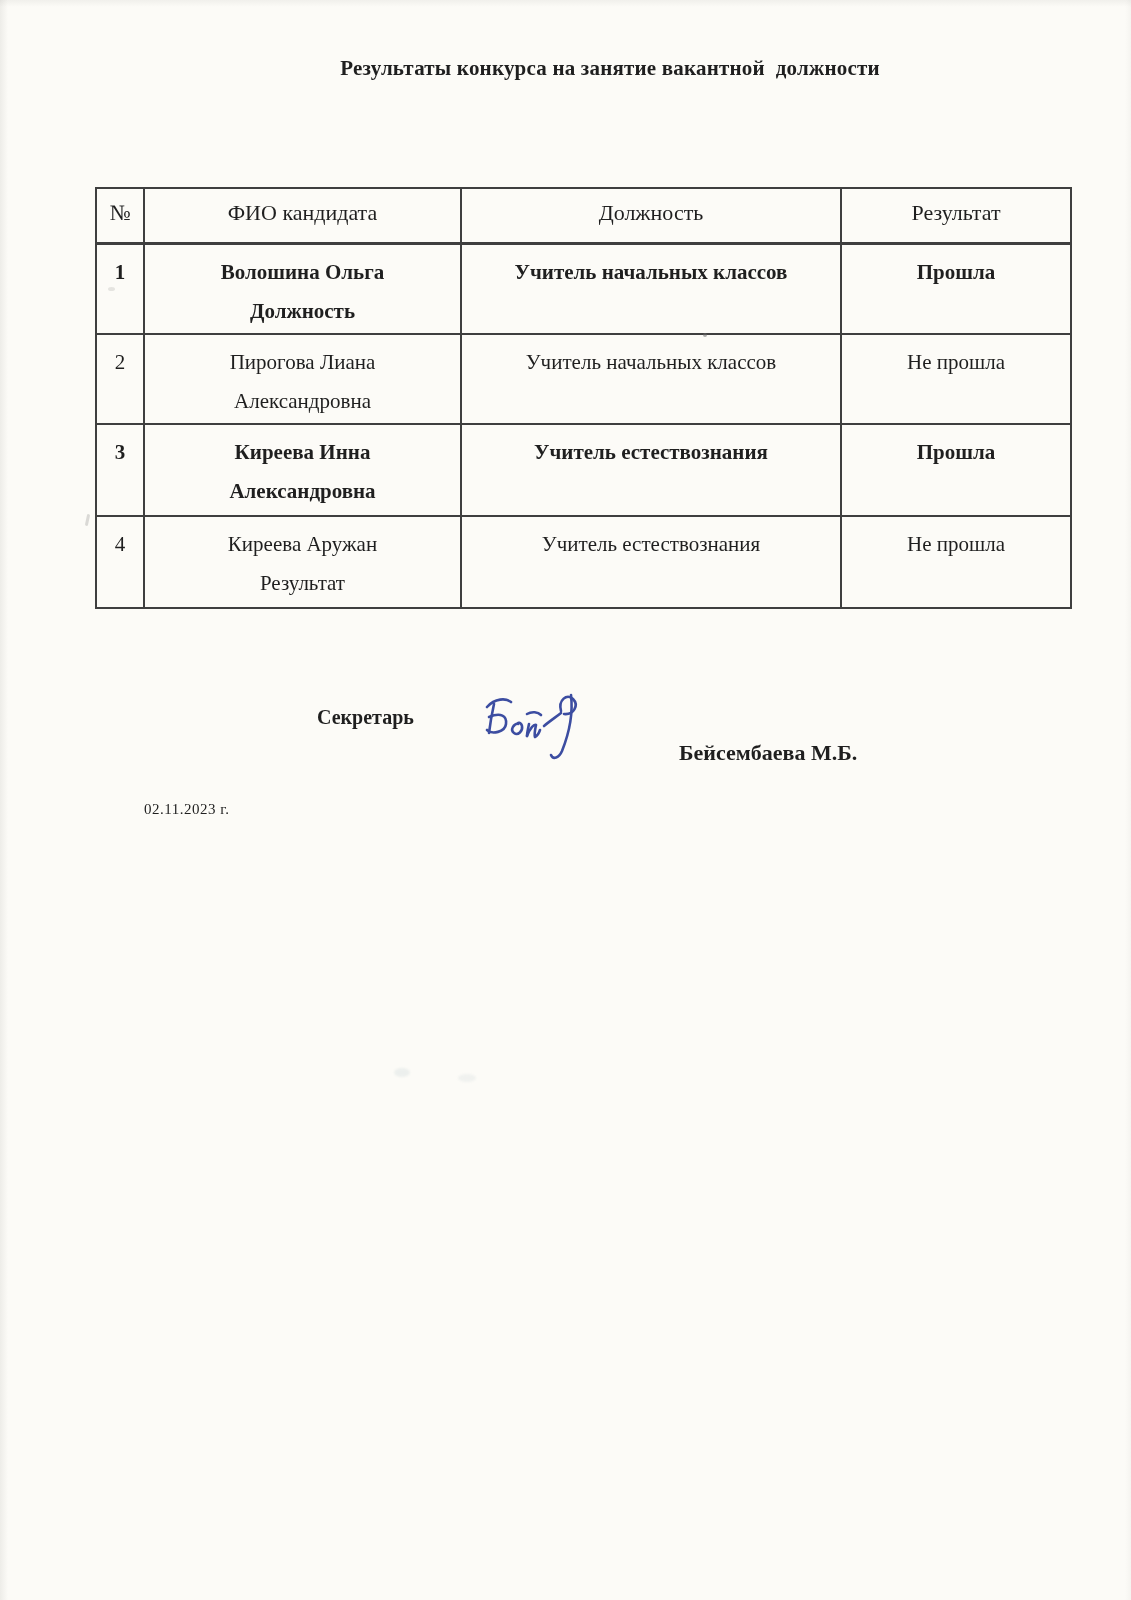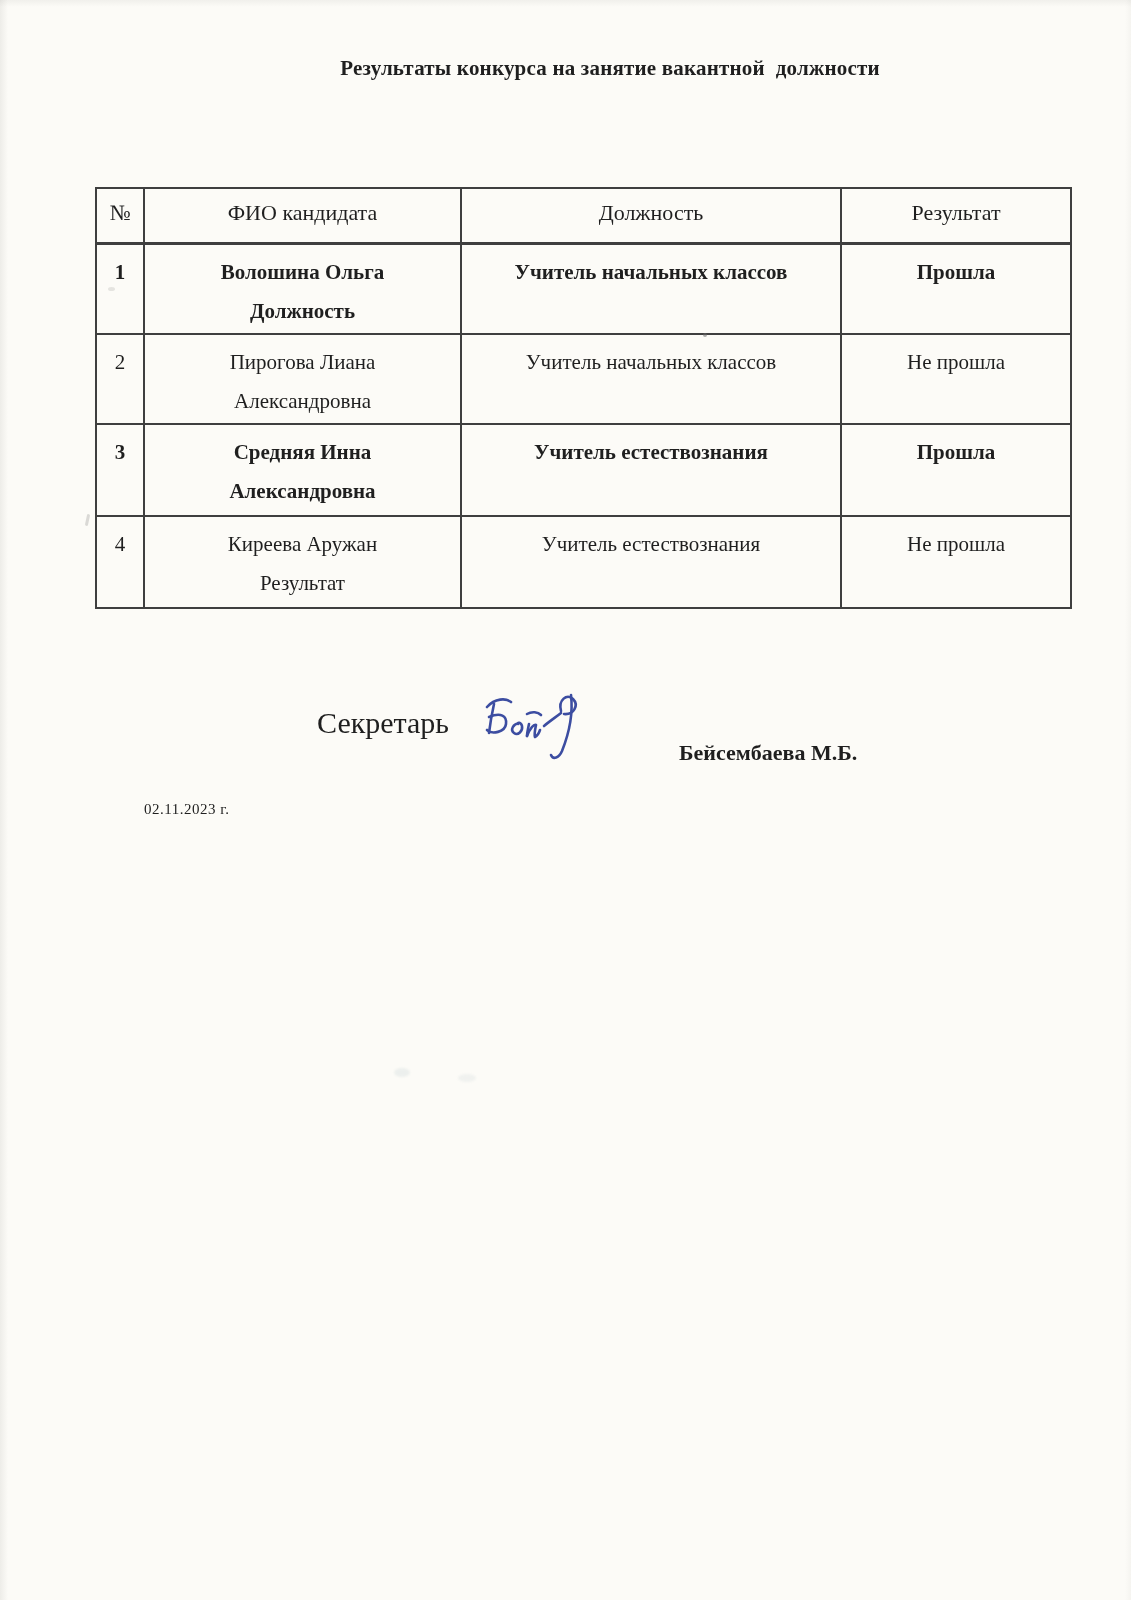--- a/index.html
+++ b/index.html
@@ -78,22 +78,22 @@
   table.results tbody tr.r2 { height: 90px; }
   table.results tbody tr.r3 { height: 92px; }
   table.results tbody tr.r4 { height: 92px; }
   table.results tbody td { line-height: 39px; }
   table.results tr.emph td { font-weight: bold; }
 
   .sig-label {
     position: absolute;
     top: 706px;
     left: 317px;
-    font-size: 30px;
-    font-weight: normal;
+    font-size: 20px;
+    font-weight: bold;
   }
   .signature-svg {
     position: absolute;
     top: 672px;
     left: 472px;
     width: 135px;
     height: 105px;
   }
   .sig-name {
     position: absolute;
@@ -159,21 +159,21 @@
         <td>
           <div>Пирогова Лиана</div>
           <div>Александровна</div>
         </td>
         <td>Учитель начальных классов</td>
         <td>Не прошла</td>
       </tr>
       <tr class="r3 emph">
         <td>3</td>
         <td>
-          <div>Средняя Инна</div>
+          <div>Киреева Инна</div>
           <div>Александровна</div>
         </td>
         <td>Учитель естествознания</td>
         <td>Прошла</td>
       </tr>
       <tr class="r4">
         <td>4</td>
         <td>
           <div>Киреева Аружан</div>
           <div>Результат</div>

